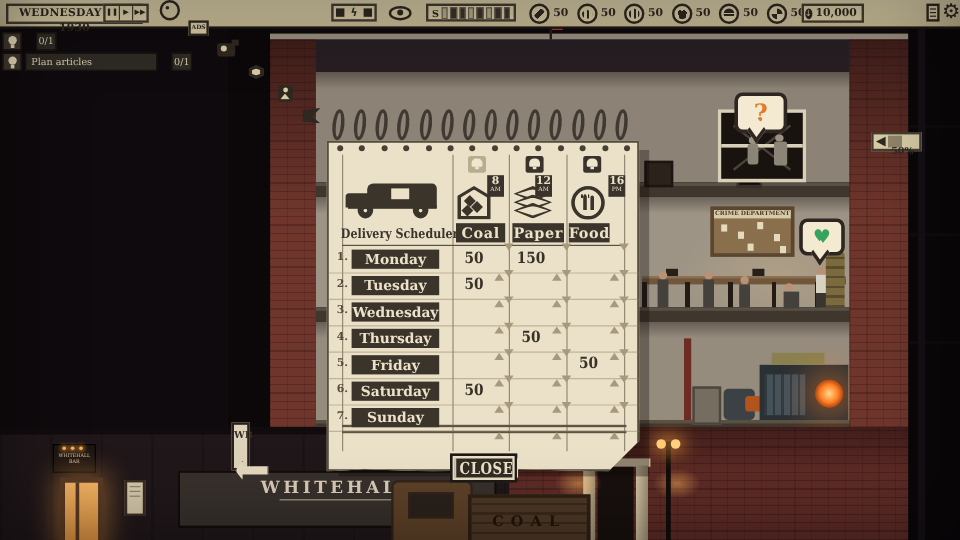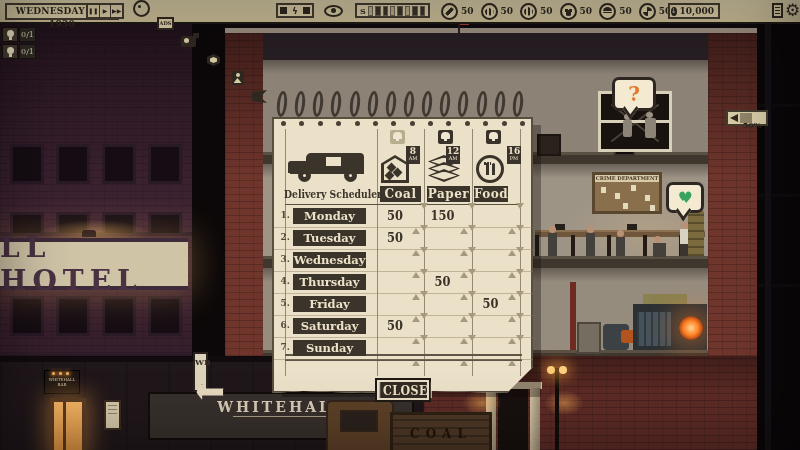--- a/index.html
+++ b/index.html
@@ -200,21 +200,21 @@
 
   
   #tasks{left:2px;top:27px;z-index:21;position:absolute}
   .task{display:flex;align-items:center;height:15px;margin-bottom:2px}
   .task .tico{width:16px;height:15px;background:#433a2f;border:1px solid #15100c;box-sizing:border-box;position:relative}
   .bulb{position:absolute;left:4px;top:2px;width:7px;height:7px;border-radius:50%;background:#ecdfbf}
   .bulb::after{content:"";position:absolute;left:2px;top:7px;width:3px;height:3px;background:#ecdfbf}
   .task .tbar{width:110px;height:15px;background:#2e2a24;border:1px solid #171310;color:#d8cbaa;font-size:8px;
      line-height:13px;padding:0 4px;margin-left:3px;box-sizing:border-box;white-space:nowrap;overflow:hidden}
   .task .tprog{width:17px;height:15px;background:#2e2a24;border:1px solid #171310;color:#d8cbaa;font-size:8px;
-     line-height:13px;text-align:center;margin-left:1px;box-sizing:border-box}
+     line-height:13px;text-align:center;margin-left:12px;box-sizing:border-box}
 
   
   #dialog{left:272px;top:91px;width:261px;height:320px;z-index:15;position:absolute}
   .sheet-shadow{position:absolute;left:10px;top:34px;width:259px;height:272px;background:rgba(15,9,6,.33)}
   .rings{position:absolute;left:5px;top:0;width:246px;height:30px;display:flex;justify-content:space-between;z-index:3}
   .ring{width:10px;height:26px;border:3px solid #3f3931;border-radius:50%;box-sizing:border-box;transform:rotate(6deg);background:transparent}
   .sheet{position:absolute;left:0;top:26px;width:261px;height:276px;background:#ebe1c8;border:2px solid #57503f;box-sizing:border-box;
      clip-path:polygon(0 0,100% 0,100% calc(100% - 26px),calc(100% - 26px) 100%,62% 99.3%,34% 100%,12% 99.3%,0 100%)}
   .holes{position:absolute;left:5px;top:2px;width:246px;display:flex;justify-content:space-between}
   .holes i{width:5px;height:5px;border-radius:50%;background:#474035;display:block;margin-left:2px}
@@ -287,40 +287,20 @@
   .close-btn span{display:inline-block;transform:scale(.92,1.15);border-left:1px solid #ece2c8;border-right:1px solid #ece2c8;padding:0 3px}
 
   .vignette{position:absolute;inset:0;pointer-events:none;z-index:30;box-shadow:inset 0 0 70px rgba(0,0,0,.45)}
 </style>
 </head>
 <body>
 
 <div id="scene">
   <div class="abs alley"></div>
 
-  <div class="abs hotel">
-    <div class="shade"></div>
-    <div class="cornice" style="top:208px"></div>
-    <div class="cornice" style="top:330px"></div>
-    <div class="hwin" style="left:10px;top:120px"></div>
-    <div class="hwin" style="left:56px;top:120px"></div>
-    <div class="hwin" style="left:102px;top:120px"></div>
-    <div class="hwin" style="left:148px;top:120px"></div>
-    <div class="hwin small" style="left:10px;top:188px"></div>
-    <div class="hwin small" style="left:56px;top:188px"></div>
-    <div class="hwin small" style="left:102px;top:188px"></div>
-    <div class="hwin small" style="left:148px;top:188px"></div>
-    <div class="hwin" style="left:10px;top:272px"></div>
-    <div class="hwin" style="left:56px;top:272px"></div>
-    <div class="hwin" style="left:102px;top:272px"></div>
-    <div class="hwin" style="left:148px;top:272px"></div>
-    <div class="sign-glow"></div>
-    <div class="sign-lamp"></div>
-    <div class="hotel-sign">LL HOTEL</div>
-  </div>
 
   <div class="abs tower">
     <div class="tw-parapet"></div>
     <div class="flag">
         <i></i>
       </div>
     <div class="tw-attic"></div>
     <div class="floor f1">
         <div class="ceil"></div>
       </div>
@@ -569,20 +549,21 @@
   <div class="task">
     <div class="tico">
         <span class="bulb"></span>
       </div>
     <div class="tprog">0/1</div>
   </div>
   <div class="task">
     <div class="tico">
         <span class="bulb"></span>
       </div>
+    <div class="tbar">Plan articles</div>
     <div class="tprog">0/1</div>
   </div>
 </div>
 
 <div id="dialog">
   <div class="sheet-shadow"></div>
   <div class="rings">
       <span class="ring"></span>
       <span class="ring"></span>
       <span class="ring"></span>

